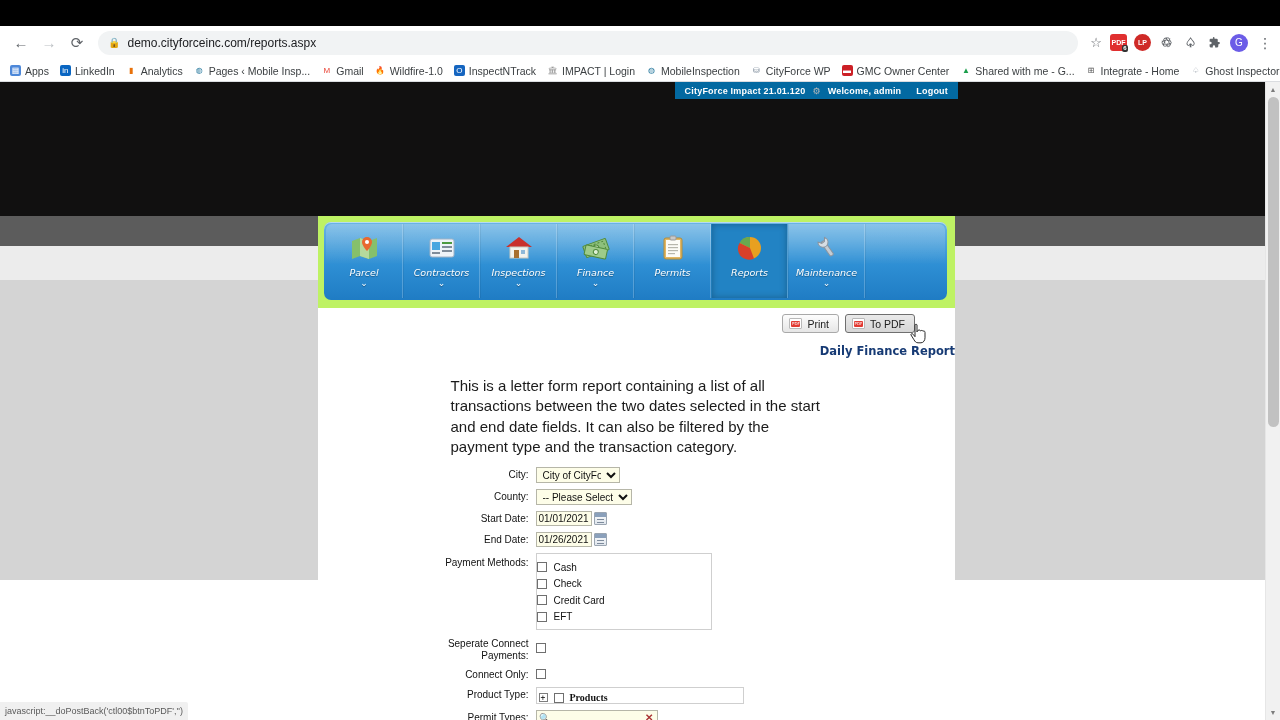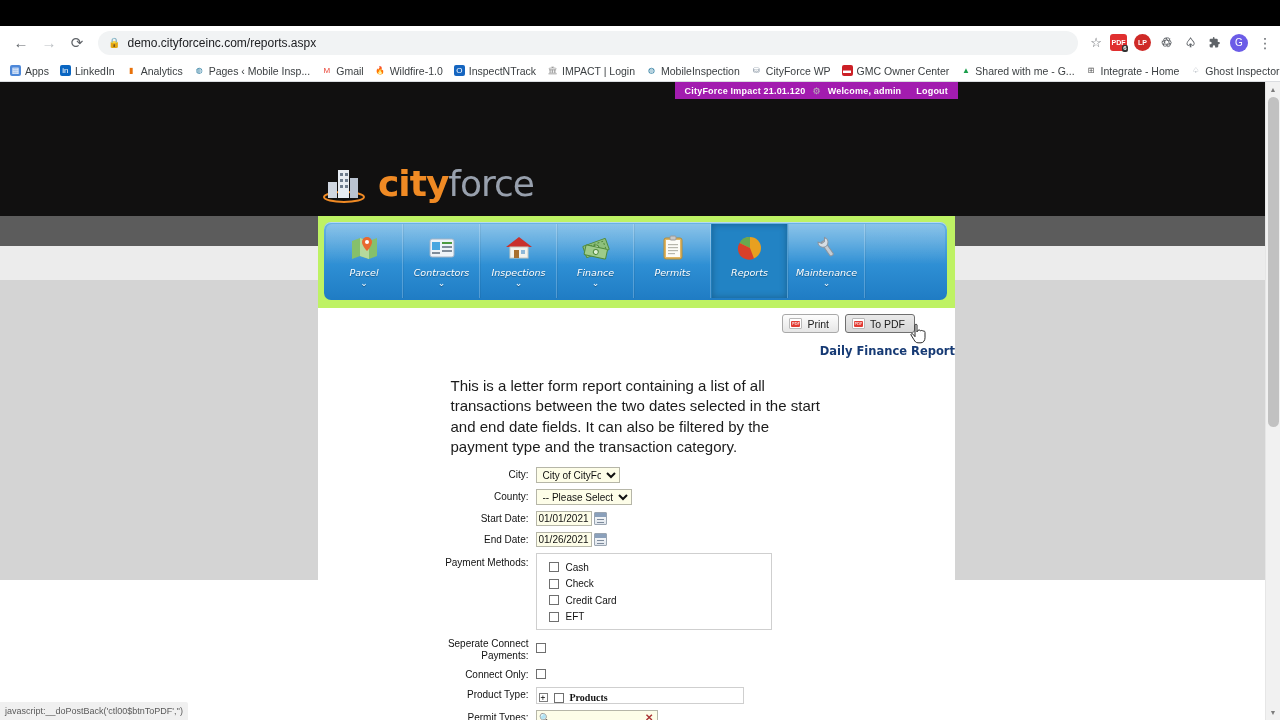--- a/index.html
+++ b/index.html
@@ -71,21 +71,21 @@
   .sb-arrow.bottom { position:absolute; bottom:0; left:0; right:0; }
   .sb-thumb { position: absolute; left: 2px; width: 11px; top: 15px; height: 330px;
               background: #c1c1c1; border-radius: 6px; }
 
   
   .darkband { background: #111010; height: 134px; position: relative; }
   .graystrip { background: #5c5c5c; height: 30px; }
   .lightstrip { background: #ececec; height: 34px; }
 
   .userbar {
-    position: absolute; right: 322px; top: 0; height: 17px; background: #a21caf;
+    position: absolute; right: 322px; top: 0; height: 17px; background: #0369a1;
     color: #ffffff; font-size: 9px; display: flex; align-items: center;
     padding: 0 10px; gap: 7px; font-weight: bold; letter-spacing: .2px;
   }
   .userbar .gear { font-size: 9px; color: #b9b9b9; font-weight: normal;}
   .userbar .logout { font-weight: bold; margin-left: 8px; }
 
   .brandrow { position: absolute; left: 322px; top: 80px; display: flex; align-items: center; gap: 8px;}
   .bldg-icon { width: 48px; height: 42px; }
   .brandtext { font-size: 36px; letter-spacing: -1px; font-family:"DejaVu Sans", sans-serif;}
   .brandtext .c { color: #f08a24; font-weight: bold; }
@@ -155,21 +155,21 @@
   select.inp { height: 16px; padding-right: 2px; }
   .datewrap { display:inline-flex; align-items:center; }
   .datewrap .inp { width: 56px; }
   .calico { width: 13px; height: 13px; margin-left: 2px; border:1px solid #9aa5b1;
             background: linear-gradient(#fff,#dfe5ec); border-radius:1px; position:relative; }
   .calico:before { content:""; position:absolute; left:0; right:0; top:0; height:4px;
                    background:#8aa0bb; }
   .calico:after { content:""; position:absolute; left:2px; right:2px; top:6px; height:1px;
                   box-shadow: 0 0 0 0 #7d8b9c, 0 3px 0 0 #7d8b9c; background:#7d8b9c; }
 
-  .cbgroup { border:1px solid #cfcfcf; width: 236px; padding: 5px 0 4px 12px; }
+  .cbgroup { border:1px solid #cfcfcf; width: 176px; padding: 5px 0 4px 0; }
   .cbrow { display:flex; align-items:center; gap:7px; height: 16.5px; font-size:10px; }
   .cb { width: 10px; height: 10px; border: 1px solid #6f6f6f; background:#fff; flex:none; }
 
   .ptbox { border:1px solid #cfcfcf; width: 208px; height: 17px; }
   .ptinner { display:flex; align-items:center; gap:6px; padding-left: 2px;
              position: relative; top: 4px; }
   .expander { width: 9px; height: 9px; border: 1px solid #7d7d7d; background:#fff;
               font-size: 8px; line-height: 7px; text-align:center; color:#000;
               font-family:"DejaVu Sans Mono", monospace; flex:none; }
   .prodlabel { font-family: "Liberation Serif", serif; font-size: 10px; font-weight: bold; }
@@ -295,39 +295,20 @@
   </div>
 
   <div id="viewport">
 
     <div class="darkband">
       <div class="userbar">
         <span>CityForce Impact 21.01.120</span>
         <span class="gear">⚙</span>
         <span>Welcome, admin</span>
         <span class="logout">Logout</span>
-      </div>
-      <div class="brandrow">
-        <span class="bldg-icon">
-          <svg width="48" height="42" viewBox="0 0 48 42">
-            <ellipse cx="22" cy="35" rx="20" ry="5" fill="none" stroke="#f08a24" stroke-width="2"></ellipse>
-            <rect x="6" y="20" width="9" height="16" fill="#cfd6e0"></rect>
-            <rect x="16" y="8" width="11" height="28" fill="#e7ecf2"></rect>
-            <rect x="28" y="16" width="8" height="20" fill="#b9c3d0"></rect>
-            <rect x="18" y="11" width="3" height="3" fill="#6d7b8c"></rect>
-            <rect x="23" y="11" width="3" height="3" fill="#6d7b8c"></rect>
-            <rect x="18" y="17" width="3" height="3" fill="#6d7b8c"></rect>
-            <rect x="23" y="17" width="3" height="3" fill="#6d7b8c"></rect>
-            <rect x="18" y="23" width="3" height="3" fill="#6d7b8c"></rect>
-            <rect x="23" y="23" width="3" height="3" fill="#6d7b8c"></rect>
-          </svg>
-        </span>
-        <span class="brandtext">
-          <span class="c">city</span><span class="f">force</span>
-        </span>
       </div>
     </div>
 
     <div class="graystrip"></div>
     <div class="lightstrip"></div>
     <div style="height:300px;background:#d4d4d4"></div>
 
     <div class="navwrap">
       <div class="navmenu">
 

